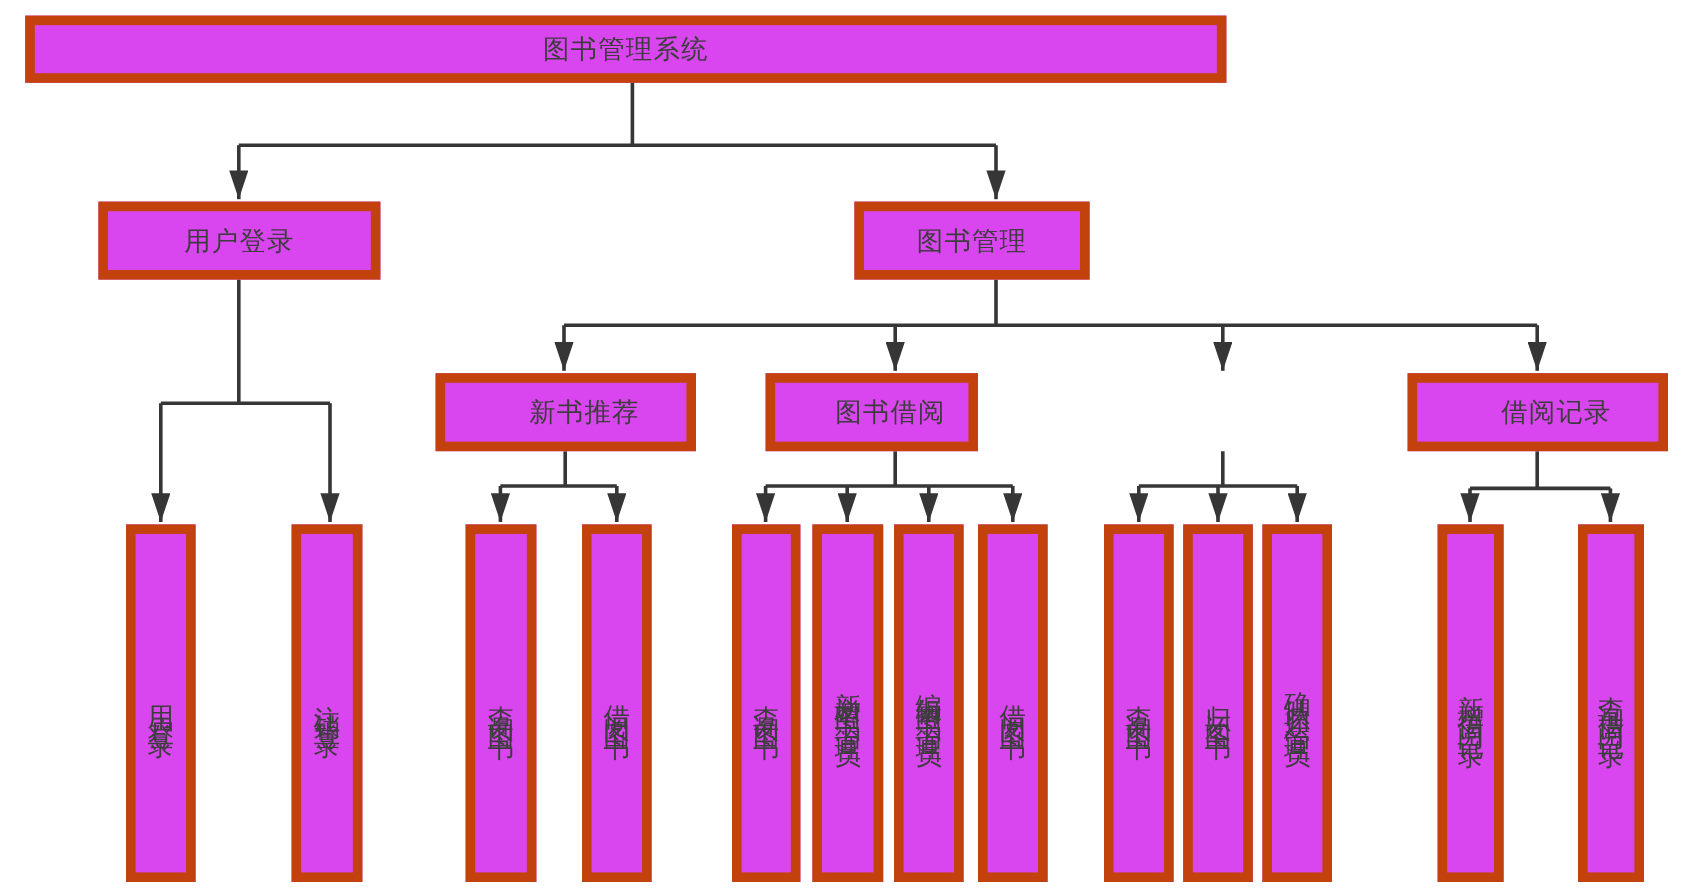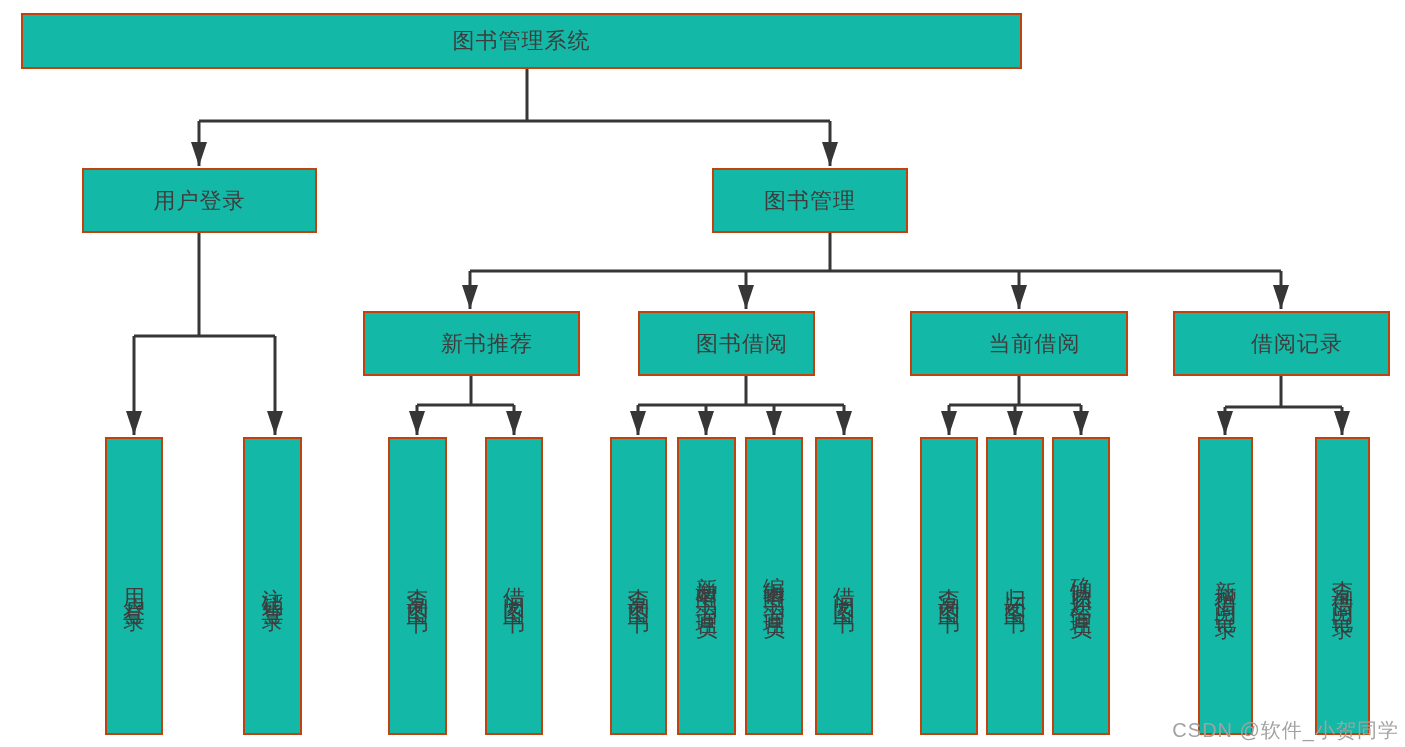--- a/index.html
+++ b/index.html
@@ -10,22 +10,22 @@
     background:#ffffff;
     font-family:"Liberation Sans", sans-serif;
     overflow:hidden;
   }
   #connectors{
     position:absolute;left:0;top:0;z-index:0;
   }
   .node{
     position:absolute;
     box-sizing:border-box;
-    border:2px solid #c2410c;
-    background:#14b8a6;
+    border:8px solid #c2410c;
+    background:#d946ef;
     display:flex;
     align-items:center;
     justify-content:center;
     color:#3d3d3d;
     font-size:22px;
     z-index:1;
     letter-spacing:1px;
     font-family:Liberation Serif, serif;
   }
   
@@ -120,32 +120,30 @@
     <line class="ln" x1="1342" y1="407" x2="1342" y2="435" marker-end="url(#ah)"></line>
   </svg>
 
   <div class="node root">图书管理系统</div>
 
   <div class="node l2-a">用户登录</div>
   <div class="node l2-b">图书管理</div>
 
   <div class="node l3 l3-a">新书推荐</div>
   <div class="node l3 l3-b">图书借阅</div>
-  <div class="node l3 l3-c">当前借阅</div>
   <div class="node l3 l3-d">借阅记录</div>
 
   <div class="node leaf lf1">用户登录</div>
   <div class="node leaf lf2">注销登录</div>
   <div class="node leaf lf3">查询图书</div>
   <div class="node leaf lf4">借阅图书</div>
   <div class="node leaf lf5">查询图书</div>
   <div class="node leaf lf6 tight">新增图书（管理员）</div>
   <div class="node leaf lf7 tight">编辑图书（管理员）</div>
   <div class="node leaf lf8">借阅图书</div>
   <div class="node leaf lf9">查询图书</div>
   <div class="node leaf lf10">归还图书</div>
   <div class="node leaf lf11 tight">确认归还（管理员）</div>
   <div class="node leaf lf12">新增借阅记录</div>
   <div class="node leaf lf13">查询借阅记录</div>
 
-  <div id="watermark">CSDN @软件_小贺同学</div>
 
 </div>
 
 </body></html>

